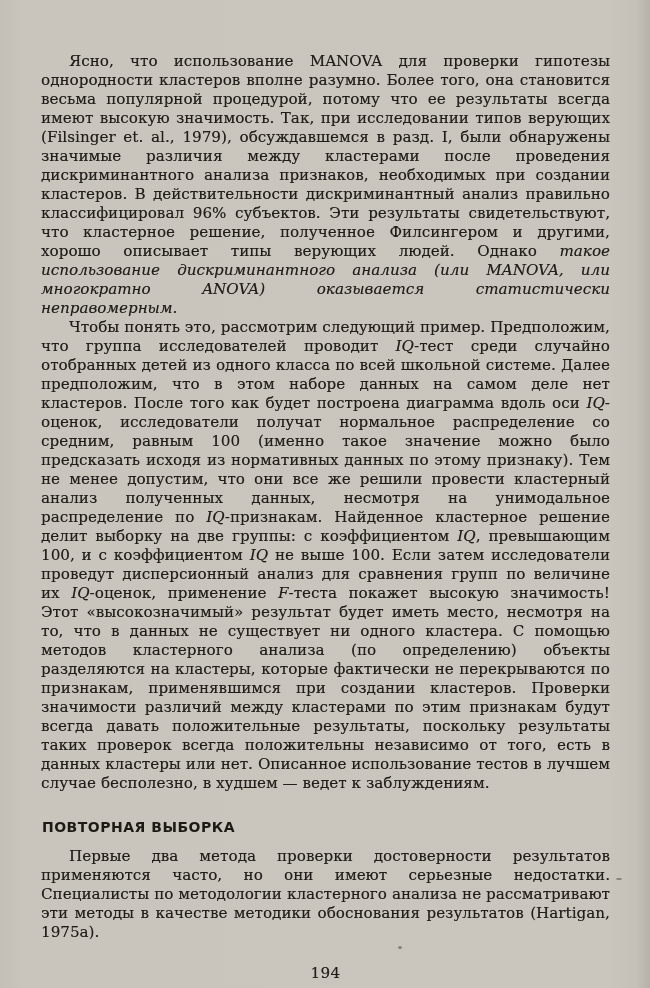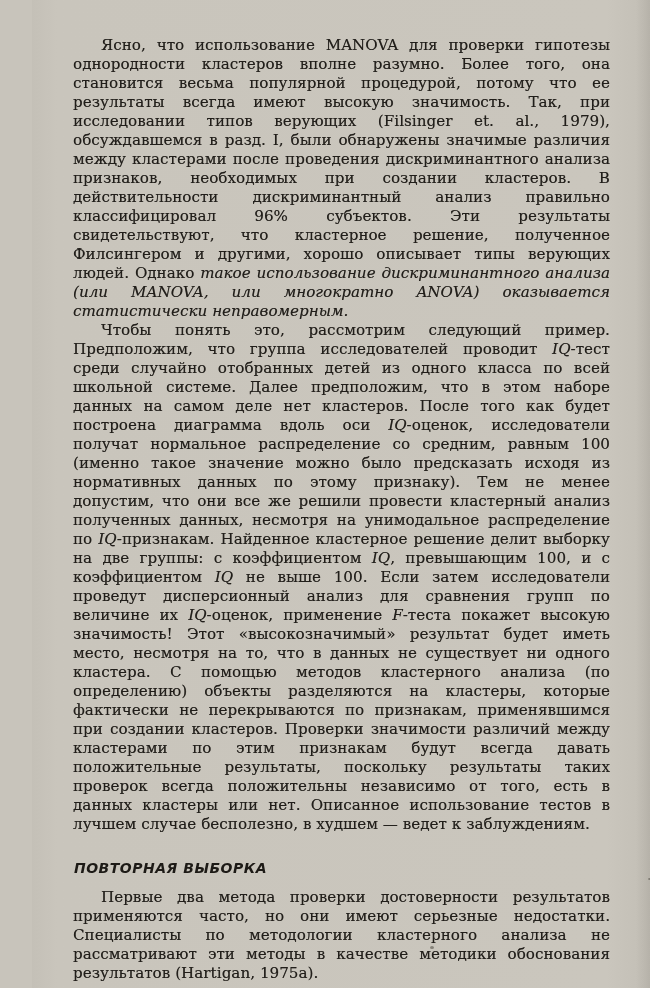--- a/index.html
+++ b/index.html
@@ -12,23 +12,22 @@
     overflow: hidden;
     position: relative;
     background: #c8c4bb;
     font-family: "DejaVu Serif", "Liberation Serif", serif;
     color: #211e1a;
   }
   .page {
     position: absolute;
     inset: 0;
     box-sizing: border-box;
-    padding: 36px 40px 0 41px;
+    padding: 52px 40px 0 41px;
     background: linear-gradient(90deg, #c4c0b7 0%, #c9c5bc 4%, #cac6bd 93%, #c2beb5 100%);
-    margin-left: 32px;
   }
   .body-text {
     margin: 0;
     font-size: 15px;
     line-height: 19px;
     text-align: justify;
     text-indent: 28px;
     letter-spacing: 0.1px;
     hyphens: auto;
     -webkit-hyphens: auto;
@@ -36,21 +35,20 @@
   }
   .run { font-style: normal; }
   .run.italic { font-style: italic; }
   .section-heading {
     margin: 26px 0 12px 1px;
     font-family: "DejaVu Sans", "Liberation Sans", sans-serif;
     font-size: 14px;
     font-weight: bold;
     letter-spacing: 0.5px;
     color: #1d1a16;
-    font-style: italic;
   }
   .page-number {
     margin: 22px 0 0 0;
     font-size: 15px;
     letter-spacing: 0.5px;
     text-shadow: 0.25px 0 0 rgba(30,27,22,0.55);
     text-align: center;
   }
   .gutter-shade {
     position: absolute;

